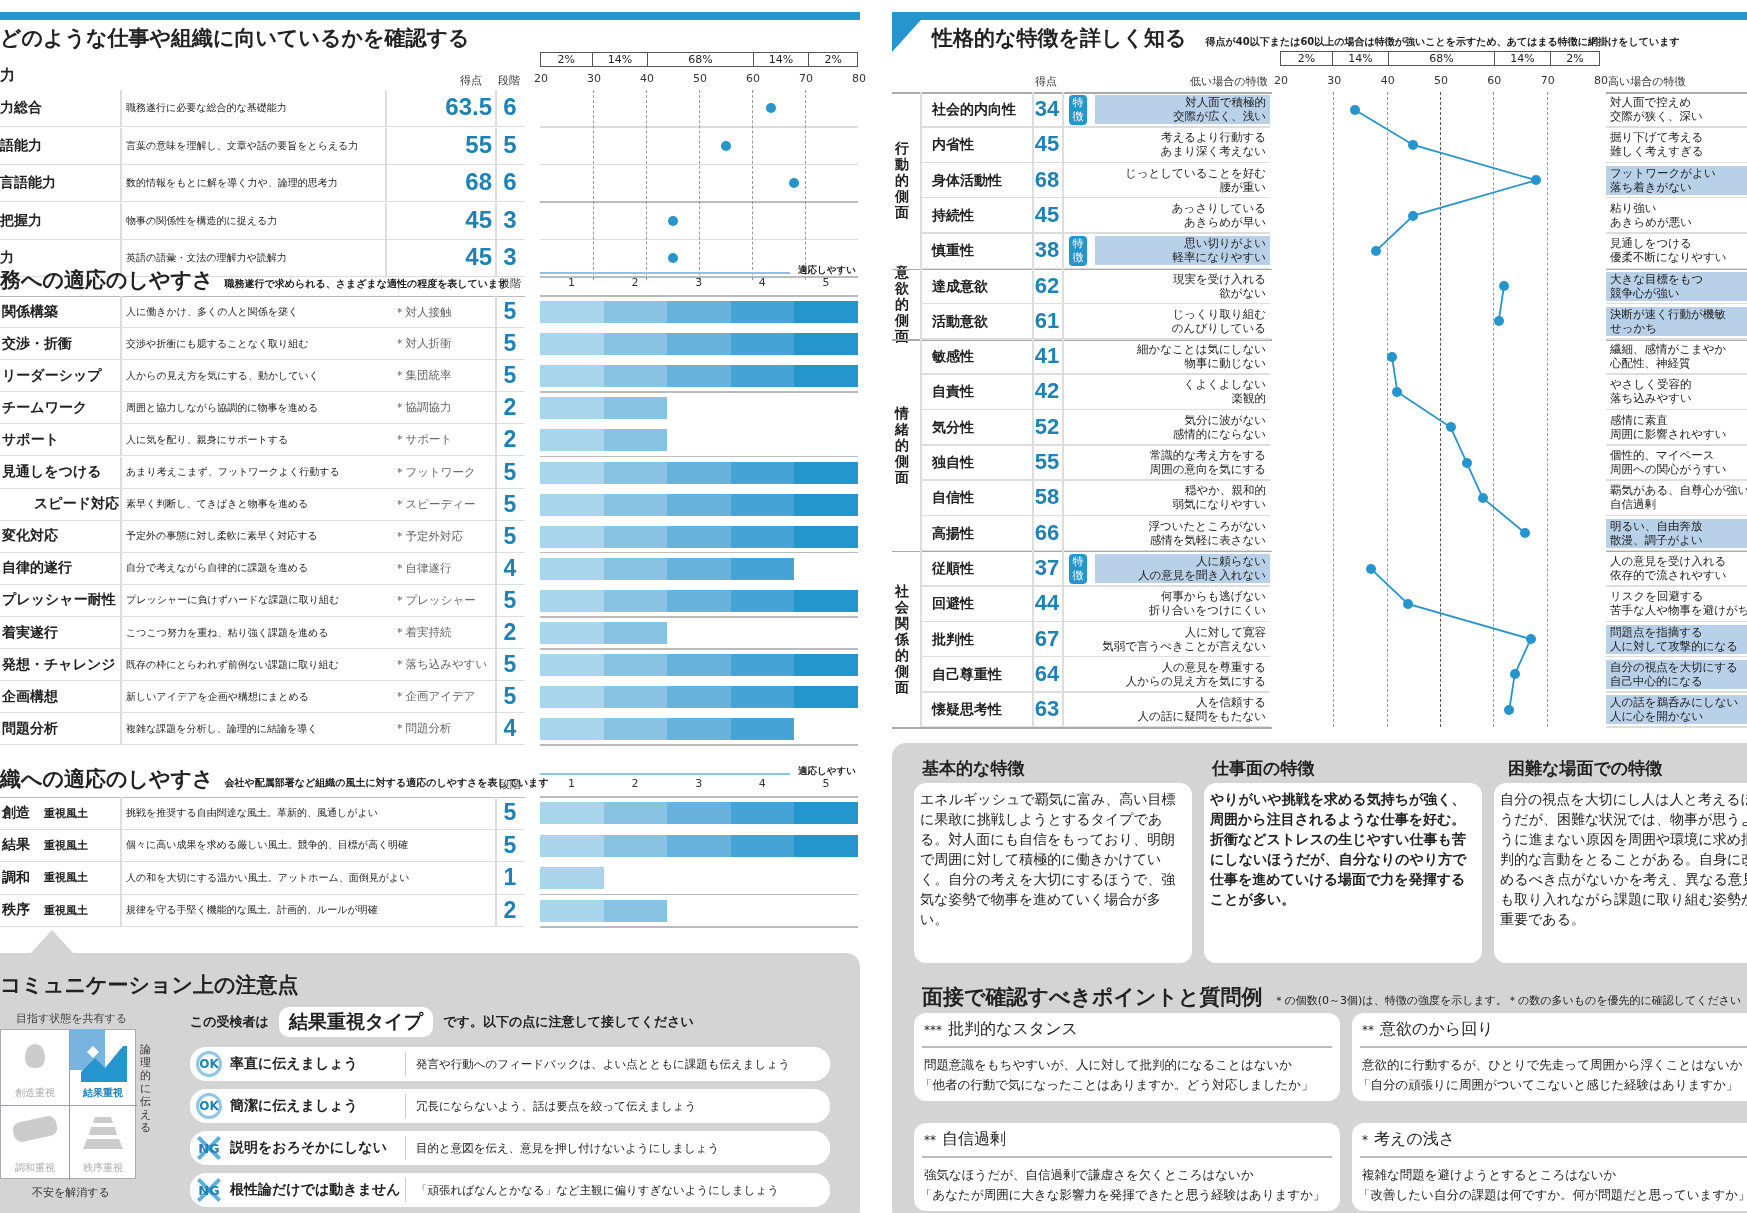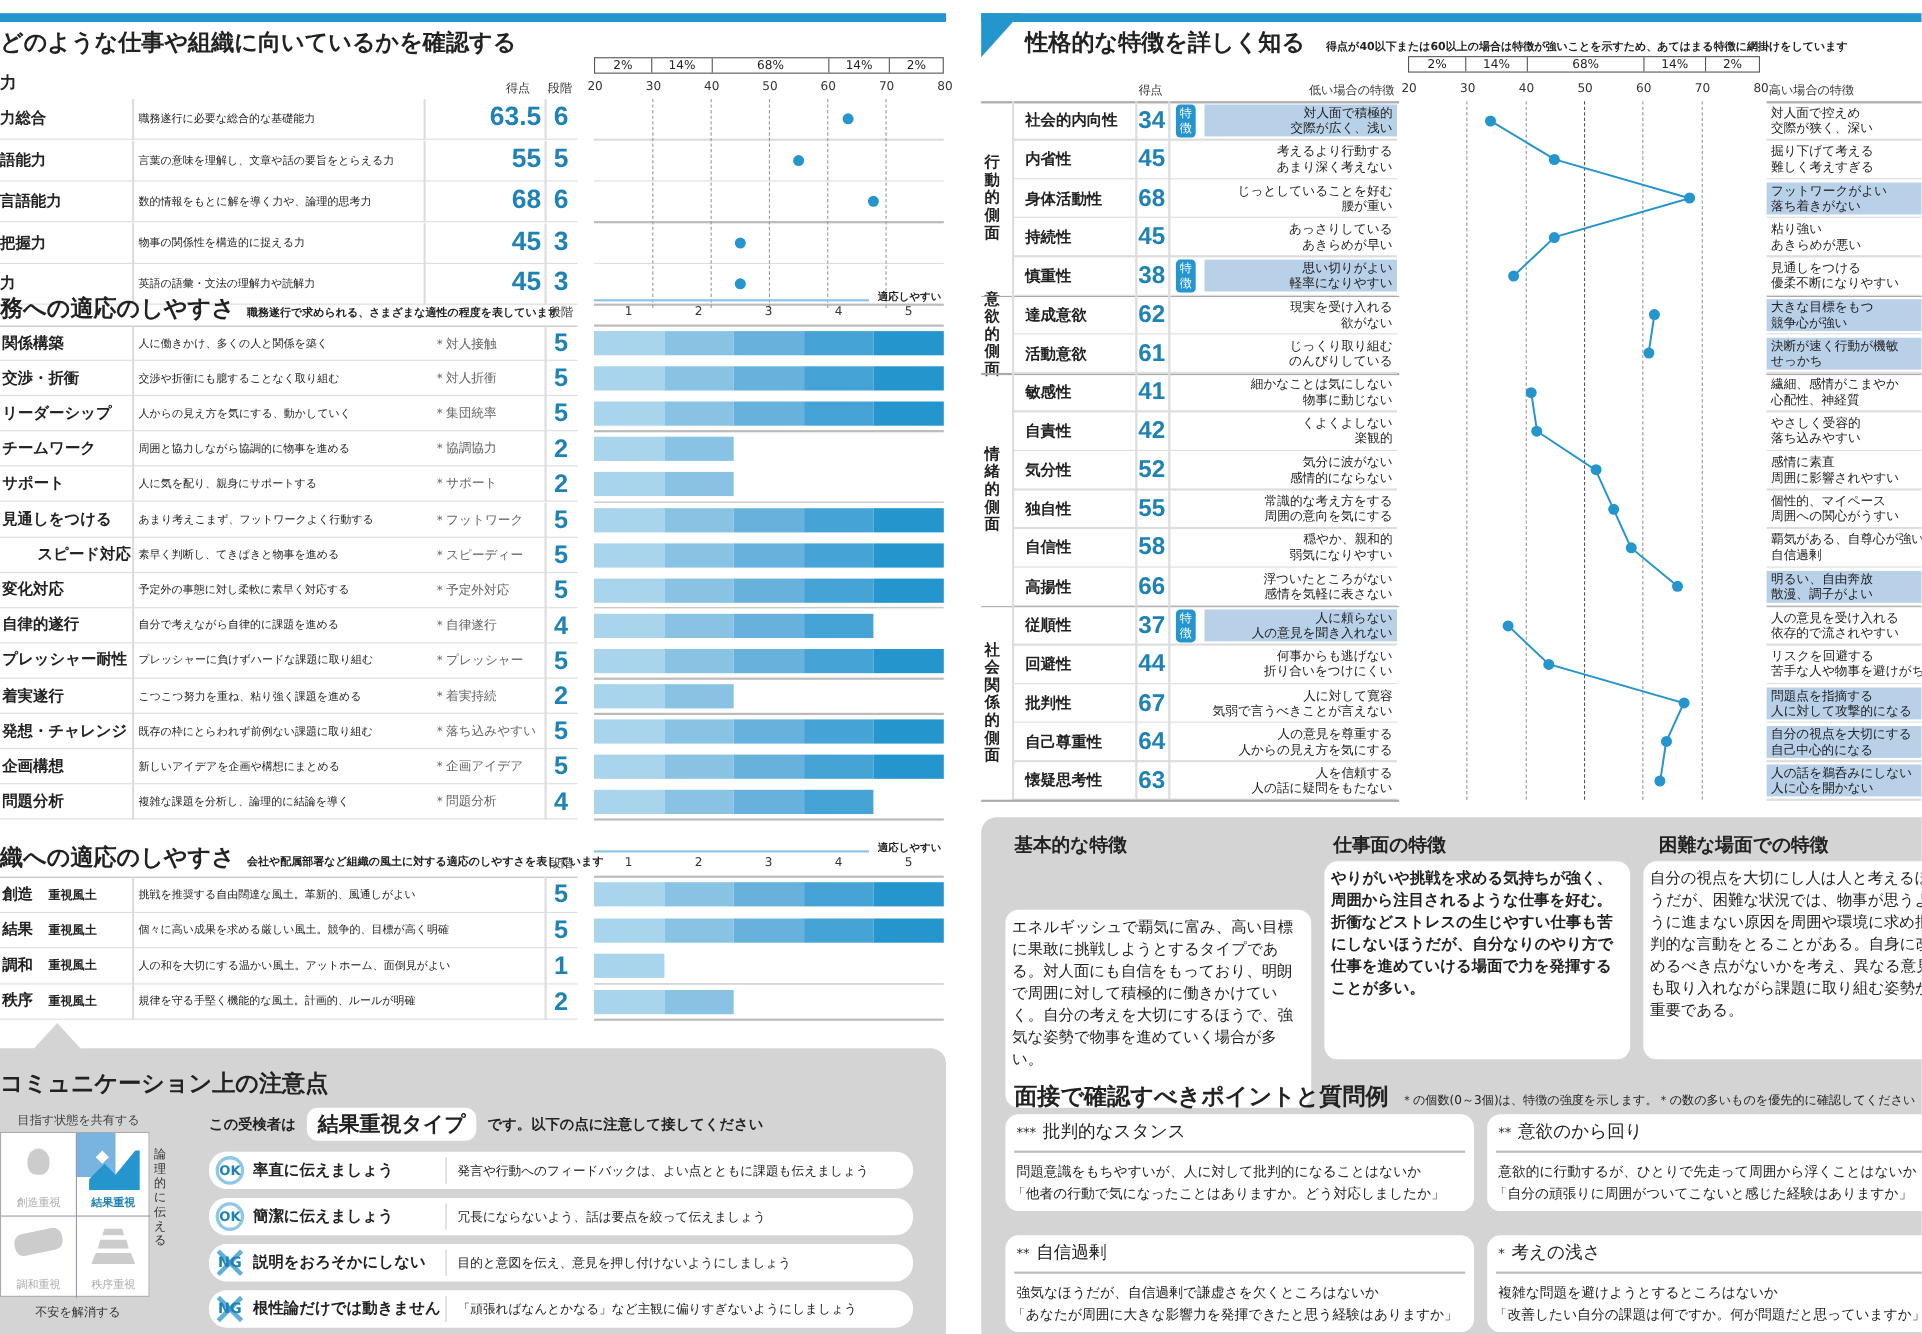--- a/index.html
+++ b/index.html
@@ -859,21 +859,21 @@
 <svg id="persLine" class="abs" style="left:0;top:0;pointer-events:none" width="1747" height="1213">
     <polyline points="1354.6666666666667,109.65 1413.3333333333333,144.95 1536,180.25 1413.3333333333333,215.54999999999998 1376,250.85" fill="none" stroke="#2595cd" stroke-width="1.8"></polyline>
     <polyline points="1504,286.15 1498.6666666666667,321.44999999999993" fill="none" stroke="#2595cd" stroke-width="1.8"></polyline>
     <polyline points="1392,356.74999999999994 1397.3333333333333,392.04999999999995 1450.6666666666667,427.34999999999997 1466.6666666666667,462.65 1482.6666666666667,497.94999999999993 1525.3333333333333,533.2499999999999" fill="none" stroke="#2595cd" stroke-width="1.8"></polyline>
     <polyline points="1370.6666666666667,568.55 1408,603.8499999999999 1530.6666666666667,639.15 1514.6666666666667,674.4499999999999 1509.3333333333333,709.7499999999999" fill="none" stroke="#2595cd" stroke-width="1.8"></polyline>
   </svg>
 
 <div class="gray-panel" style="left:892px;top:743px;width:880px;height:480px">
   <div id="traitBoxes">
       <div class="sec-title" style="left: 30px; top: 14px;">基本的な特徴</div>
-      <div class="white-box" style="left: 22px; top: 40px; width: 278px; height: 180px; margin-top: 44px;">
+      <div class="white-box" style="left: 22px; top: 40px; width: 278px; height: 180px;">
         <div class="body-text" style="left: 6px; top: 6px; width: 266px;">エネルギッシュで覇気に富み、高い目標に果敢に挑戦しようとするタイプである。対人面にも自信をもっており、明朗で周囲に対して積極的に働きかけていく。自分の考えを大切にするほうで、強気な姿勢で物事を進めていく場合が多い。</div>
       </div>
       <div class="sec-title" style="left: 320px; top: 14px;">仕事面の特徴</div>
       <div class="white-box" style="left: 312px; top: 40px; width: 278px; height: 180px; font-weight: bold;">
         <div class="body-text" style="left: 6px; top: 6px; width: 266px;">やりがいや挑戦を求める気持ちが強く、周囲から注目されるような仕事を好む。折衝などストレスの生じやすい仕事も苦にしないほうだが、自分なりのやり方で仕事を進めていける場面で力を発揮することが多い。</div>
       </div>
       <div class="sec-title" style="left: 616px; top: 14px;">困難な場面での特徴</div>
       <div class="white-box" style="left: 602px; top: 40px; width: 278px; height: 180px;">
         <div class="body-text" style="left: 6px; top: 6px; width: 266px;">自分の視点を大切にし人は人と考えるほうだが、困難な状況では、物事が思うように進まない原因を周囲や環境に求め批判的な言動をとることがある。自身に改めるべき点がないかを考え、異なる意見も取り入れながら課題に取り組む姿勢が重要である。</div>
       </div>

